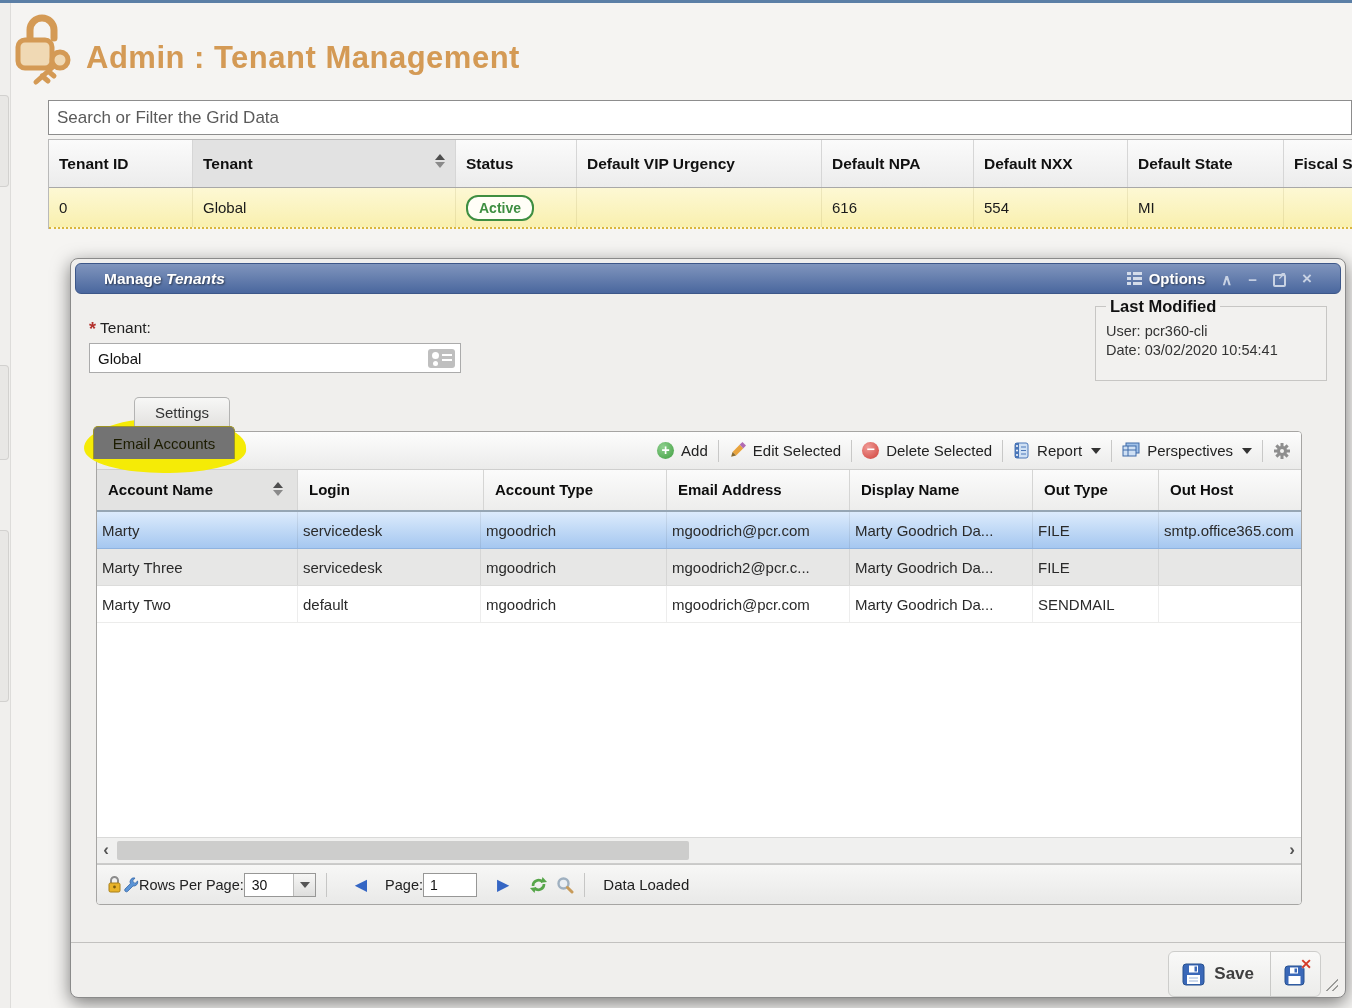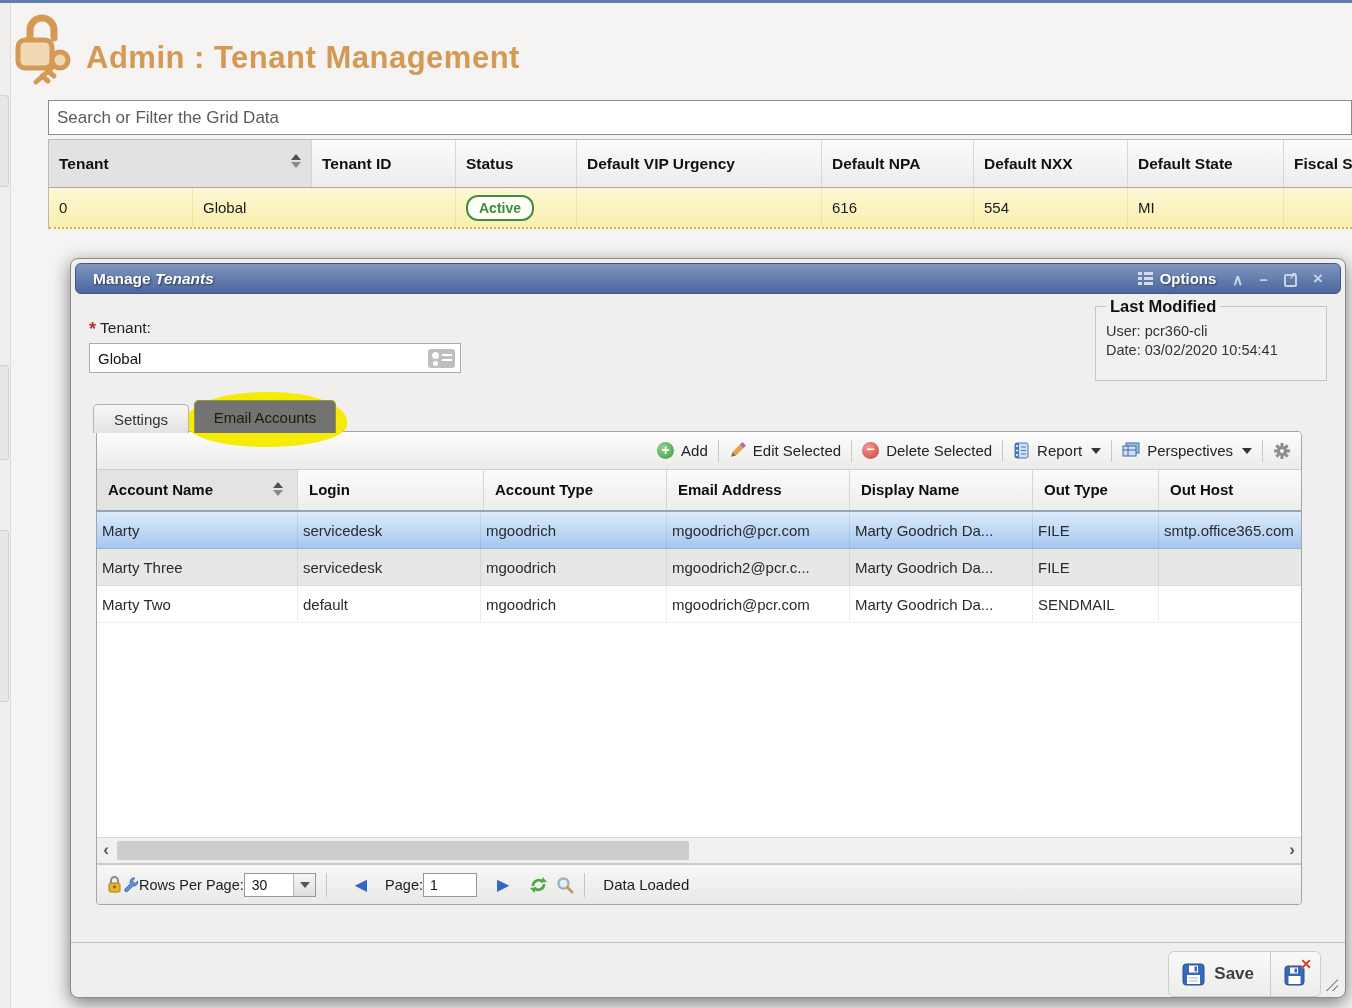--- a/index.html
+++ b/index.html
@@ -29,21 +29,21 @@
   .sort-ic i { width:0; height:0; border-left:5px solid transparent; border-right:5px solid transparent; display:block; }
   .sort-ic .up { border-bottom:6px solid #4e4e4e; margin-bottom:2px; }
   .sort-ic .dn { border-top:6px solid #8a8a8a; }
   .tgrid-row { display:flex; height:41px; background:linear-gradient(#fdf8d4,#f9f0af); border-bottom:2px dotted #d9b53e; }
   .tgrid-row .tc { flex:none; border-right:1px solid rgba(120,110,40,0.12); font-size:15px; color:#1a1a1a; line-height:39px; padding-left:10px; white-space:nowrap; overflow:hidden; }
   .w0{width:144px}.w1{width:263px}.w2{width:121px}.w3{width:245px}.w4{width:152px}.w5{width:154px}.w6{width:156px}.w7{width:120px;border-right:none}
   .badge-active { display:inline-block; margin-top:7px; line-height:22px; padding:0 11px; border:2px solid #3e8e41; border-radius:12px; color:#3e8e41; font-weight:bold; font-size:14px; background:#fffef7; }
 
   
   .dlg { position:absolute; left:70px; top:258px; width:1276px; height:740px; background:#f0efed; border:1px solid #8a8a8a; border-radius:8px; box-shadow:0 5px 18px rgba(0,0,0,0.5); }
-  .dlg-title { position:absolute; left:4px; right:4px; top:4px; height:31px; border-radius:6px; background:linear-gradient(#8095bd,#4a679e); border:1px solid #3d5789; display:flex; align-items:center; padding:0 17px; }
+  .dlg-title { position:absolute; left:4px; right:4px; top:4px; height:31px; border-radius:6px; background:linear-gradient(#8095bd,#4a679e); border:1px solid #3d5789; display:flex; align-items:center; padding:0 28px; }
   .dlg-title-text { color:#fff; font-weight:bold; font-size:15.5px; text-shadow:1px 1px 2px rgba(0,0,0,0.55); }
   .dlg-title-text em { font-style:italic; }
   .dlg-controls { margin-left:auto; display:flex; align-items:flex-end; gap:16px; color:#cdd7e7; }
   .opt-btn { display:flex; align-items:center; gap:7px; color:#fff; font-weight:bold; font-size:15px; text-shadow:1px 1px 2px rgba(0,0,0,0.5); cursor:pointer; }
   .win-ic { color:#c9d3e4; font-weight:bold; font-size:15px; line-height:1; cursor:pointer; }
   .popout-ic { width:13px; height:13px; border:2px solid #c9d3e4; border-radius:2px; position:relative; font-size:10px; color:#c9d3e4; }
   .popout-ic span { position:absolute; right:-2px; top:-6px; font-weight:bold; }
 
   .req { color:#b3312d; font-weight:bold; font-size:18px; vertical-align:-2px; }
   .fld-label { position:absolute; left:18px; top:60px; font-size:15.5px; color:#222; }
@@ -51,21 +51,21 @@
   .tenant-input { flex:1; border:none; outline:none; font-family:"Liberation Sans",sans-serif; font-size:15px; color:#111; padding:0 8px; background:transparent; }
   .card-ic { width:27px; height:19px; margin-right:5px; background:#bfbfbf; border-radius:3px; position:relative; flex:none; }
   .card-ic:before { content:""; position:absolute; left:4px; top:3px; width:7px; height:7px; border-radius:50%; background:#fff; box-shadow:0 8px 0 -1px #fff; }
   .card-ic:after { content:""; position:absolute; right:3px; top:5px; width:10px; height:2px; background:#fff; box-shadow:0 5px 0 #fff; }
 
   .lastmod { position:absolute; right:18px; top:38px; width:232px; height:84px; border:1px solid #c7c6c4; background:#f2f1ef; padding:4px 10px 0 10px; }
   .lastmod legend { font-weight:bold; font-size:16.5px; color:#111; padding:0 4px; }
   .lastmod .lm-line { font-size:14.5px; color:#333; margin-top:3px; }
 
   
-  .tabs { position:absolute; left:22px; top:138px; height:36px; display:flex; align-items:flex-end; z-index:5; }
+  .tabs { position:absolute; left:22px; top:138px; height:36px; display:flex; align-items:flex-end; z-index:5;flex-direction:column; }
   .tab { border:1px solid #b3b3b2; border-bottom:none; border-radius:5px 5px 0 0; font-size:15px; color:#333; text-align:center; cursor:pointer; }
   .tab-settings { width:96px; height:29px; line-height:29px; background:linear-gradient(#f7f7f6,#e3e2e0); margin-right:5px; }
   .tab-email { width:142px; height:33px; line-height:33px; position:relative; background:#737373; border-color:#9e9425; color:#1c1c00; }
   .tab-email:before { content:""; position:absolute; left:-10px; top:-9px; right:-12px; bottom:-14px; background:#f5eb06; border-radius:48% 52% 45% 55%/55% 60% 40% 50%; transform:rotate(-1.2deg); z-index:-1; }
 
   
   .panel { position:absolute; left:25px; top:172px; width:1206px; height:474px; background:#fff; border:1px solid #a6a5a3; border-radius:0 4px 4px 4px; overflow:hidden; z-index:4; }
   .toolbar { position:absolute; left:0; right:0; top:0; height:38px; background:linear-gradient(#fdfdfd,#ebebea); border-bottom:1px solid #cfcfce; display:flex; align-items:center; justify-content:flex-end; padding-right:10px; }
   .tb-btn { display:flex; align-items:center; gap:7px; font-size:15px; color:#222; cursor:pointer; white-space:nowrap; }
   .tb-sep { width:1px; height:22px; background:#c8c8c7; margin:0 10px; }
@@ -124,27 +124,27 @@
     <circle cx="52" cy="48" r="8" fill="#f0d9b4"></circle>
     <path d="M46 54 L28 70 M34 64 l6 5 M40 59 l6 5" stroke-width="5"></path>
   </g>
 </svg>
 <div class="page-title">Admin : Tenant Management</div>
 
 <input class="search-box" placeholder="Search or Filter the Grid Data" style="">
 
 <div class="tgrid">
   <div class="tgrid-head">
+    <div class="hc w0">Tenant ID</div>
     <div class="hc w1 sorted"><span>Tenant</span>
       <span class="sort-ic">
           <i class="up"></i>
           <i class="dn"></i>
         </span>
     </div>
-    <div class="hc w0">Tenant ID</div>
     <div class="hc w2">Status</div>
     <div class="hc w3">Default VIP Urgency</div>
     <div class="hc w4">Default NPA</div>
     <div class="hc w5">Default NXX</div>
     <div class="hc w6">Default State</div>
     <div class="hc w7">Fiscal S</div>
   </div>
   <div class="tgrid-row">
     <div class="tc w0">0</div>
     <div class="tc w1">Global</div>

